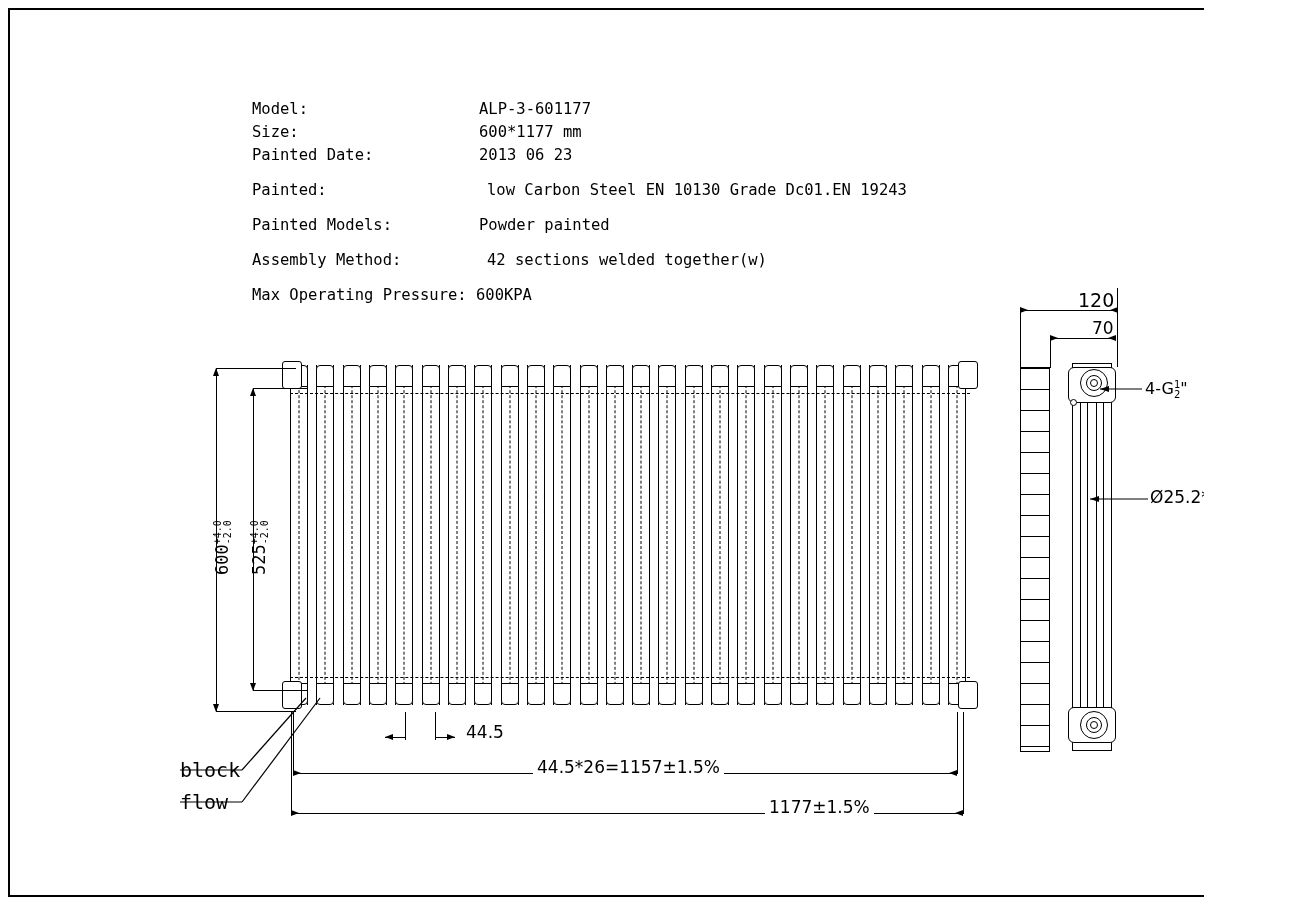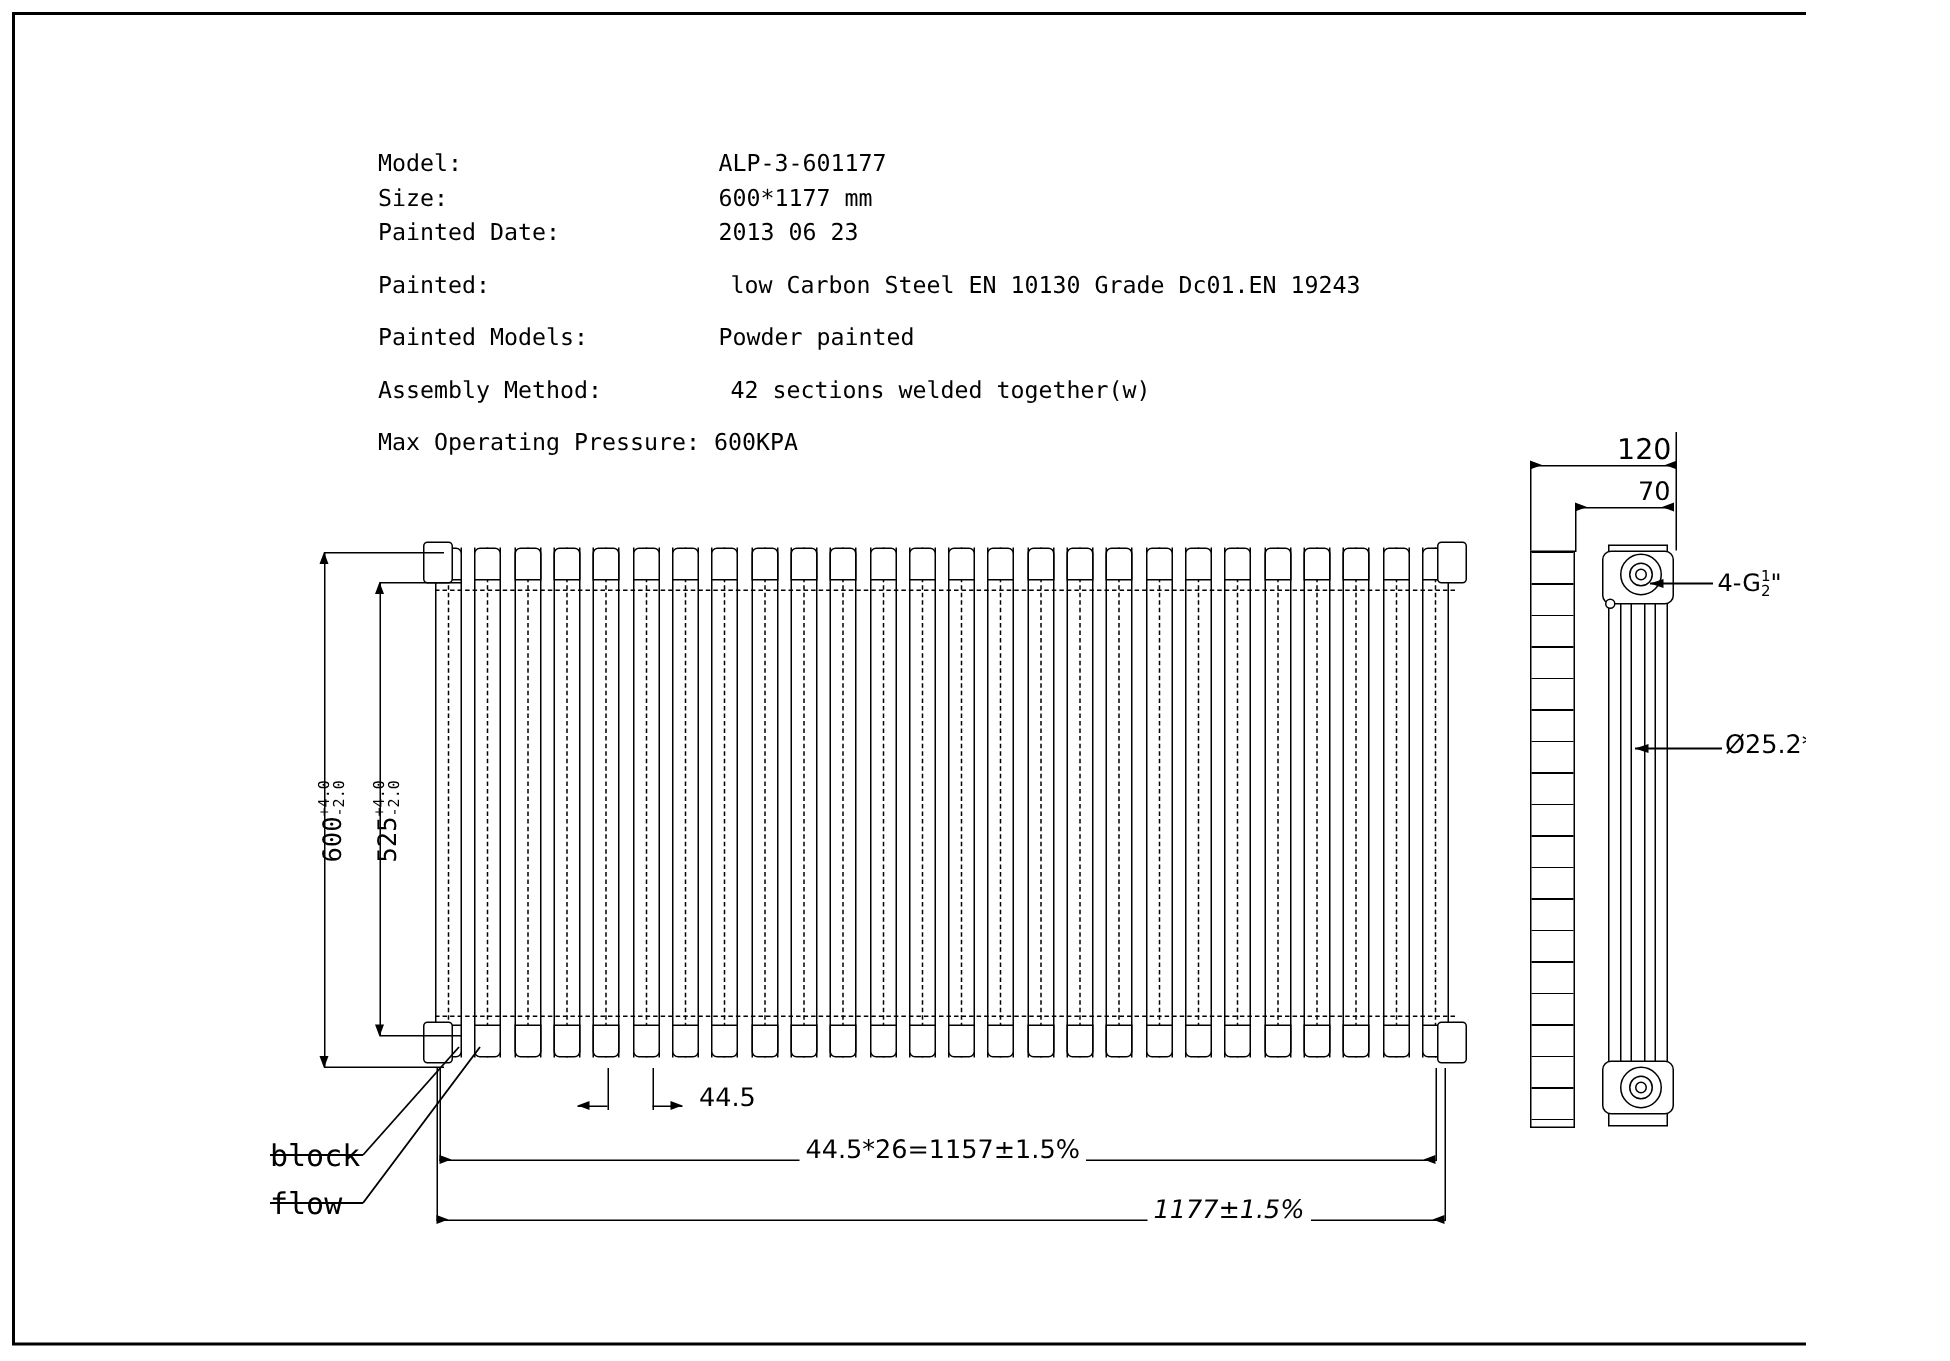--- a/index.html
+++ b/index.html
@@ -351,21 +351,21 @@
     <div class="ln hln" style="left:293px; top:773px; width:664px;"></div>
     <div class="arrowR" style="left:293px; top:769.5px;"></div>
     <div class="arrowL" style="left:949px; top:769.5px;"></div>
     <div class="txt txt-sans" style="left:533px; top:757px; font-size:17px; background:#fff; padding:0 4px;">44.5*26=1157±1.5%</div>
 
     <div class="ln vln" style="left:291px; top:712px; height:102px;"></div>
     <div class="ln vln" style="left:963px; top:712px; height:102px;"></div>
     <div class="ln hln" style="left:291px; top:813px; width:672px;"></div>
     <div class="arrowR" style="left:291px; top:809.5px;"></div>
     <div class="arrowL" style="left:955px; top:809.5px;"></div>
-    <div class="txt txt-sans" style="left:765px; top:797px; font-size:17px; background:#fff; padding:0 4px;font-style:italic;">1177±1.5%</div>
+    <div class="txt txt-sans" style="left:765px; top:797px; font-size:17px; background:#fff; padding:0 4px;">1177±1.5%</div>
 
     <svg style="position:absolute; left:180px; top:690px; width:180px; height:120px;">
       <line x1="62" y1="80" x2="126" y2="8" stroke="#000" stroke-width="1.2"></line>
       <line x1="62" y1="112" x2="140" y2="8" stroke="#000" stroke-width="1.2"></line>
       <line x1="0" y1="80" x2="62" y2="80" stroke="#000" stroke-width="1.2"></line>
       <line x1="0" y1="112" x2="62" y2="112" stroke="#000" stroke-width="1.2"></line>
     </svg>
     <div class="txt" style="left:180px; top:758px; font-size:20px;">block</div>
     <div class="txt" style="left:180px; top:790px; font-size:20px;">flow</div>
   </div>

